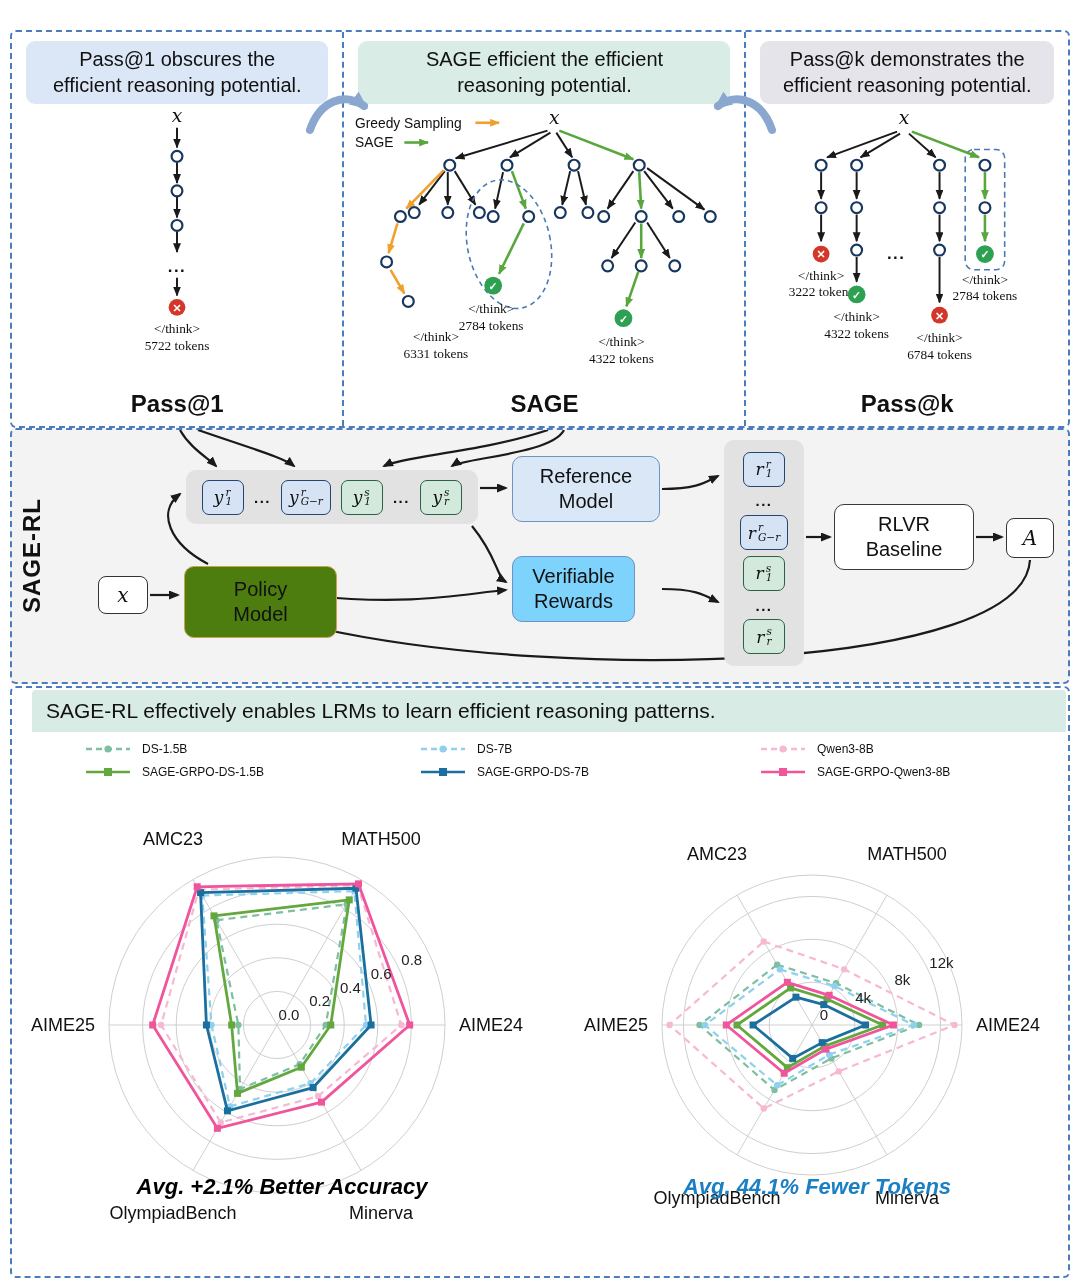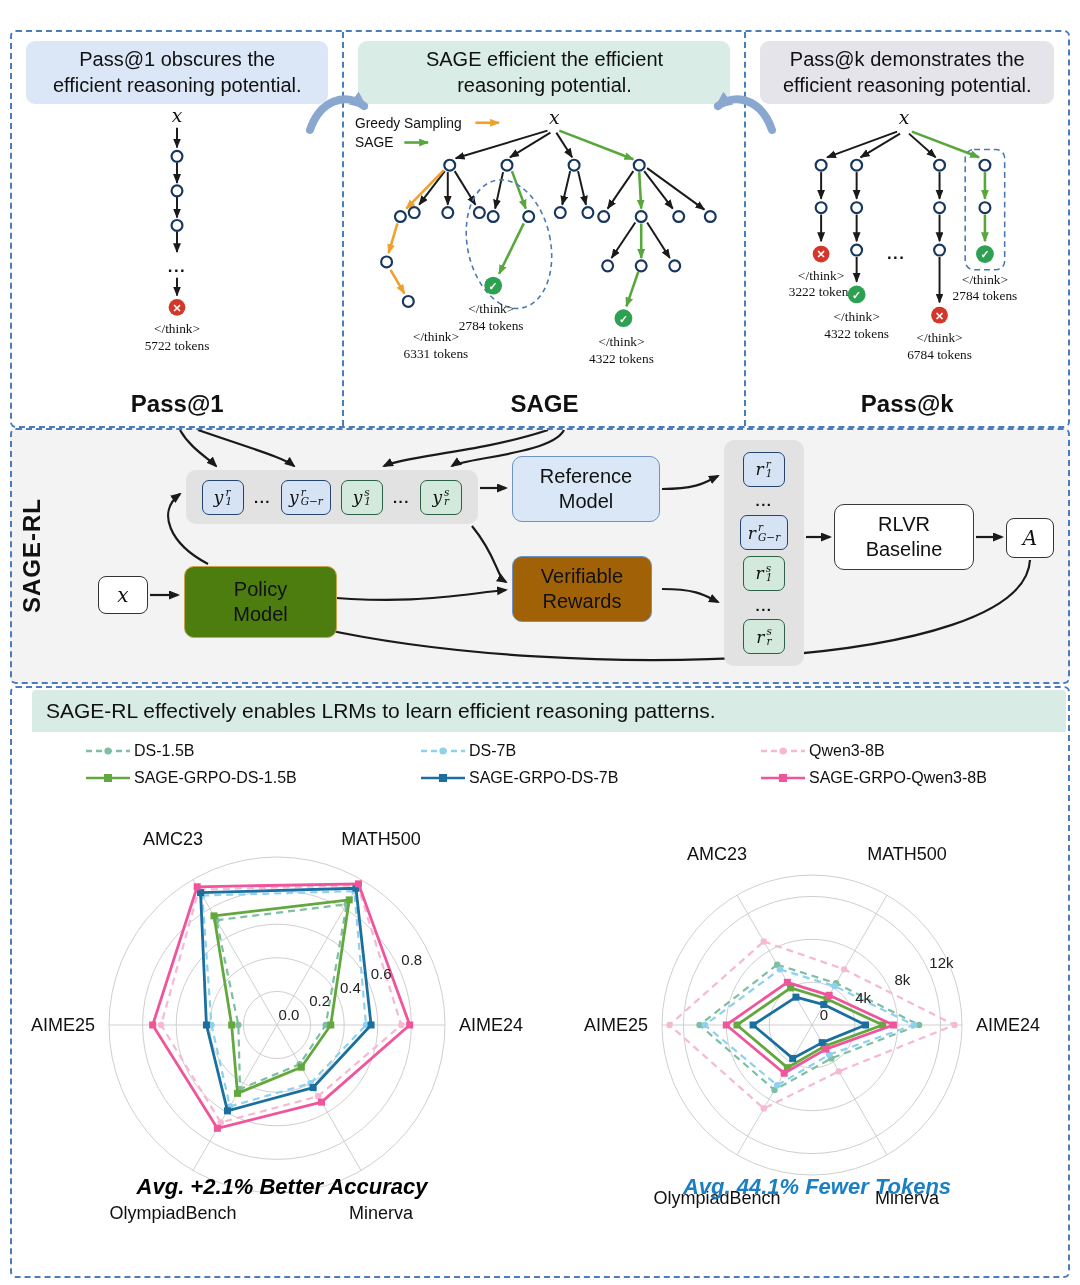--- a/index.html
+++ b/index.html
@@ -30,39 +30,39 @@
   .leg-t{font-size:14px;fill:#111}
   .swoosh{position:absolute;z-index:6}
 
   
   #mid-box{left:10px;top:428px;width:1060px;height:256px;background:#f3f3f3}
   .side-label{position:absolute;left:6px;top:0;height:100%;display:flex;align-items:center;justify-content:center;writing-mode:vertical-rl;transform:rotate(180deg);font-weight:bold;font-size:24px;letter-spacing:1px}
   .nbox{position:absolute;display:flex;flex-direction:column;align-items:center;justify-content:center;border-radius:10px;font-size:20px;line-height:1.25;text-align:center;background:#fff}
   #x-box{left:86px;top:146px;width:50px;height:38px;border:1.6px solid #333;border-radius:8px}
   #policy-box{left:172px;top:136px;width:153px;height:72px;background:#4d7c0f;border:1.8px solid #c9a44d}
   #ref-box{left:500px;top:26px;width:148px;height:66px;background:#d9e7f6;border:1.8px solid #6b93c4}
-  #ver-box{left:500px;top:126px;width:140px;height:66px;background:#a16207;border:1.8px solid #6b93c4}
+  #ver-box{left:500px;top:126px;width:123px;height:66px;background:#7dd3fc;border:1.8px solid #6b93c4}
   #rlvr-box{left:822px;top:74px;width:140px;height:66px;border:1.8px solid #3a3a3a}
   #a-box{left:994px;top:88px;width:48px;height:40px;border:1.6px solid #333;border-radius:8px}
   .mathtxt{font-family:"DejaVu Serif",serif;font-style:italic;font-size:20px}
   #y-strip{position:absolute;left:174px;top:40px;width:292px;height:54px;background:#e2e2e2;border-radius:10px;display:flex;align-items:center;justify-content:space-evenly;padding:0 6px}
   #r-strip{position:absolute;left:712px;top:10px;width:80px;height:226px;background:#e2e2e2;border-radius:10px;display:flex;flex-direction:column;align-items:center;justify-content:space-evenly;padding:6px 0}
   .mbox{display:flex;align-items:center;justify-content:center;border-radius:7px;font-family:"DejaVu Serif",serif;font-style:italic;font-size:17px;padding:4px 7px;min-width:42px;height:35px;background:#fff}
   .kind-r{background:#d5e3f4;border:1.7px solid #24456e}
   .kind-s{background:#d3e9dc;border:1.7px solid #2b6149}
   .ss{display:inline-flex;flex-direction:column;margin-left:2px;font-size:10.5px;line-height:9.5px;font-style:italic}
   .strip-dots{font-weight:bold;font-size:15px;letter-spacing:1.5px}
   #mid-arrows{position:absolute;inset:0;pointer-events:none}
   .flow{stroke:#1a1a1a;stroke-width:2.2;fill:none}
 
   
   #bottom-box{left:10px;top:686px;width:1060px;height:592px}
   #headline{position:absolute;left:20px;top:2px;right:2px;height:42px;background:#d8ebe5;display:flex;align-items:center;padding-left:14px;font-size:21px;border-radius:4px 4px 0 0}
   #chart-legend{position:absolute;left:0;top:54px;width:100%;display:grid;grid-template-columns:335px 340px auto;row-gap:9px;padding-left:72px}
-  .leg-item{display:flex;align-items:center;gap:2px;font-size:16px}
+  .leg-item{display:flex;align-items:center;gap:10px;font-size:12px}
   #radar-left{position:absolute;left:5px;top:102px}
   #radar-right{position:absolute;left:545px;top:102px}
   .caption{position:absolute;font-size:22px;font-weight:bold;font-style:italic;text-align:center;width:460px}
   #caption-left{left:40px;top:486px}
   #caption-right{left:575px;top:486px}
 </style>
 </head>
 <body>
 
 <div class="page">

